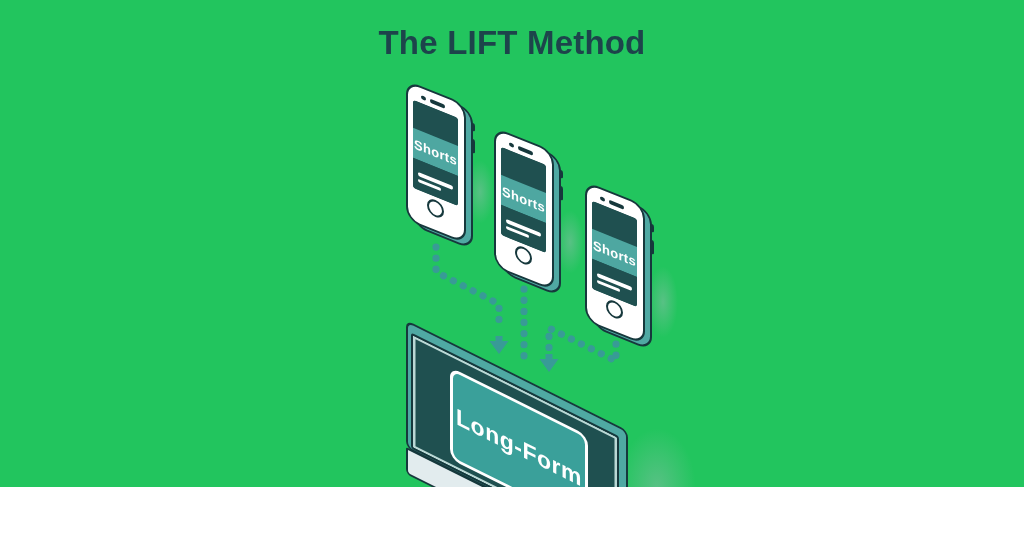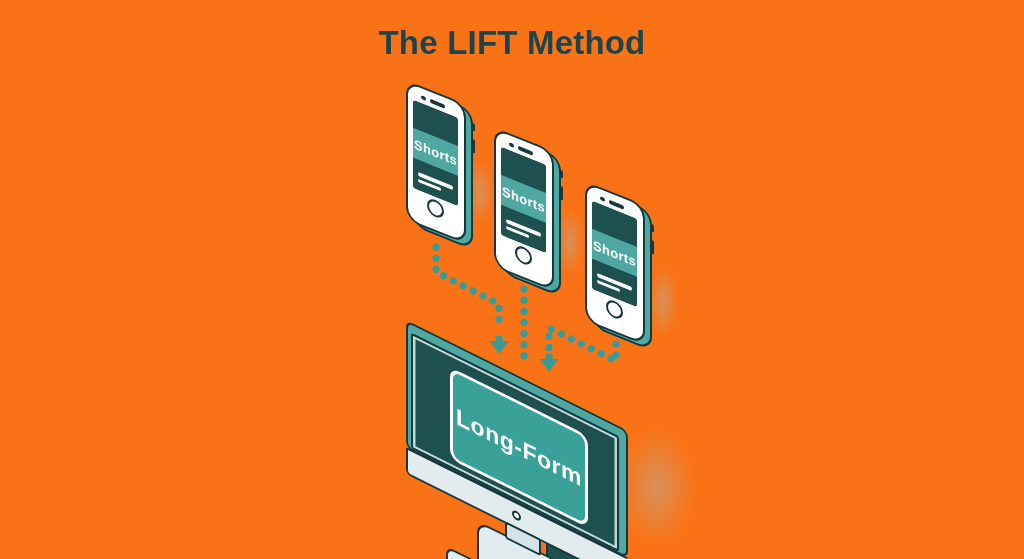--- a/index.html
+++ b/index.html
@@ -1,17 +1,17 @@
 <!DOCTYPE html>
 <html style="--ink: #16383c; --dark: #1f5050; --light: #4ea7a1; --mid: #4fa9a3; --panel: #3aa09a; --dot: #389b96; --gray: #e2ecee; --title: #1d444b;"><head>
 <meta charset="utf-8">
 <style>
   html,body{margin:0;padding:0;background:#fff;}
   .canvas{
-    position:relative;width:1024px;height:559px;background:#f97316;overflow:hidden;
+    position:relative;width:1024px;height:487px;background:#22c55e;overflow:hidden;
     font-family:"Liberation Sans",sans-serif;
   }
   
   .title{
     position:absolute;left:0;right:0;top:24px;margin:0;text-align:center;
     font-size:33px;font-weight:600;color:var(--title,#1d444b);letter-spacing:.2px;
   }
   .title .emph{font-weight:800;}
   
   .shadow{position:absolute;border-radius:50%;

